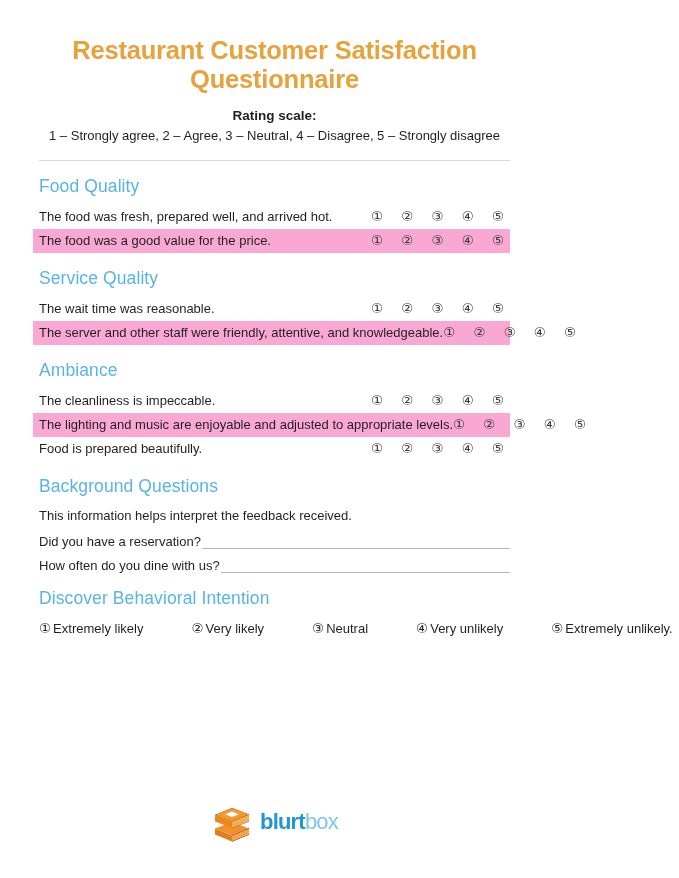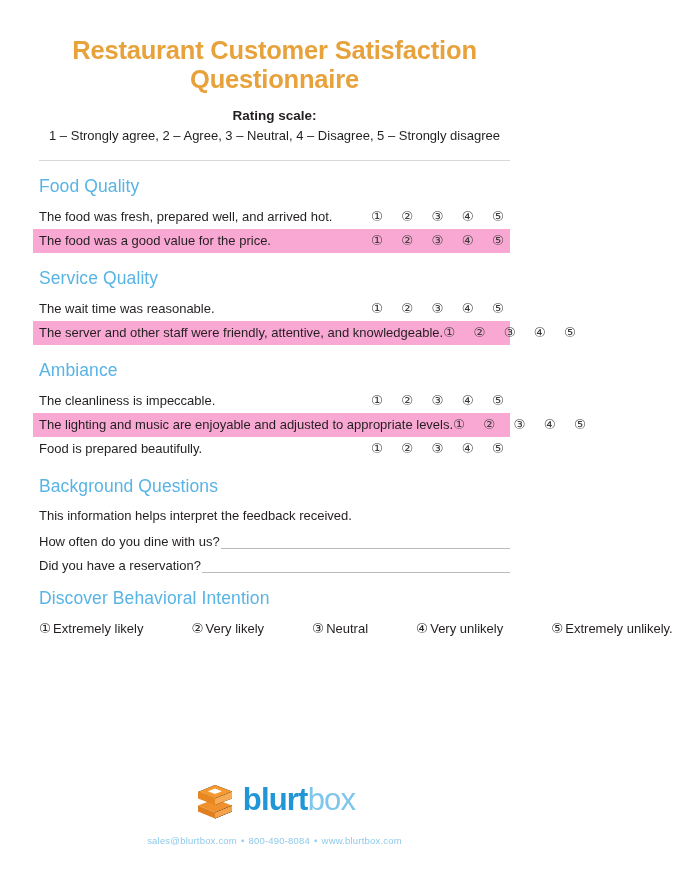--- a/index.html
+++ b/index.html
@@ -154,21 +154,21 @@
     align-items: center;
     justify-content: center;
   }
   .logo-mark {
     width: 42px;
     height: 40px;
     display: block;
     margin-right: 7px;
   }
   .logo-word {
-    font-size: 31px;
+    font-size: 22px;
     line-height: 1;
     letter-spacing: -0.8px;
   }
   .logo-word .w-bold {
     font-weight: bold;
     color: #2196d6;
   }
   .logo-word .w-light {
     font-weight: normal;
     color: #7ec6ec;
@@ -273,25 +273,25 @@
           </div>
         </div>
       </div>
     </div>
 
   <div class="section">
     <h2 class="section-heading">Background Questions</h2>
     <p class="plain-line">This information helps interpret the feedback received.</p>
     <div id="background-fields-host">
         <div class="fill-row">
+          <span class="fill-label">Did you have a reservation?</span>
+          <span class="fill-line"></span>
+        </div>
+        <div class="fill-row">
           <span class="fill-label">How often do you dine with us?</span>
-          <span class="fill-line"></span>
-        </div>
-        <div class="fill-row">
-          <span class="fill-label">Did you have a reservation?</span>
           <span class="fill-line"></span>
         </div>
       </div>
   </div>
 
   <div class="section">
     <h2 class="section-heading">Discover Behavioral Intention</h2>
     <div class="legend-row" id="behavioral-options-host">
         <span class="legend-item"><span class="lg-mark">①</span><span>Extremely likely</span></span>
         <span class="legend-item"><span class="lg-mark">②</span><span>Very likely</span></span>
@@ -311,18 +311,15 @@
         <polygon points="38,26.5 21,33.5 21,39.5 38,32.5" fill="#f6a24a"></polygon>
         <polygon points="21,6 38,12.5 21,19.5 4,13" fill="#f7a busy"></polygon>
         <polygon points="21,6 38,12.5 21,19.5 4,13" fill="#f5992f"></polygon>
         <polygon points="4,13 21,19.5 21,26 4,19.5" fill="#e8871d"></polygon>
         <polygon points="38,12.5 21,19.5 21,26 38,19.5" fill="#f6a busy"></polygon>
         <polygon points="38,12.5 21,19.5 21,26 38,19.5" fill="#f7ab55"></polygon>
         <polygon points="21,9.5 28,12.3 21,15.1 14,12.3" fill="#ffffff"></polygon>
       </svg>
       <div class="logo-word"><span class="w-bold">blurt</span><span class="w-light">box</span></div>
     </div>
-    <div class="footer-contact">
-      <span>sales@blurtbox.com</span><span class="sep">•</span><span>800-490-8084</span><span class="sep">•</span><span>www.blurtbox.com</span>
-    </div>
   </div>
 
 </div>
 
 </body></html>

